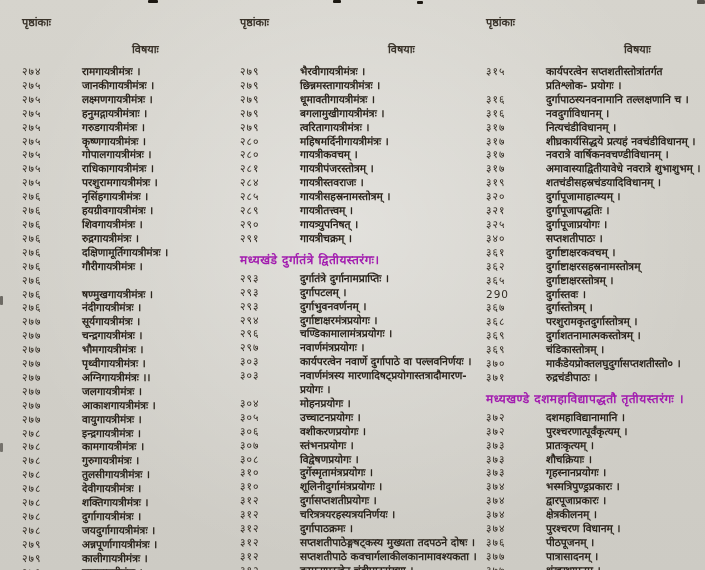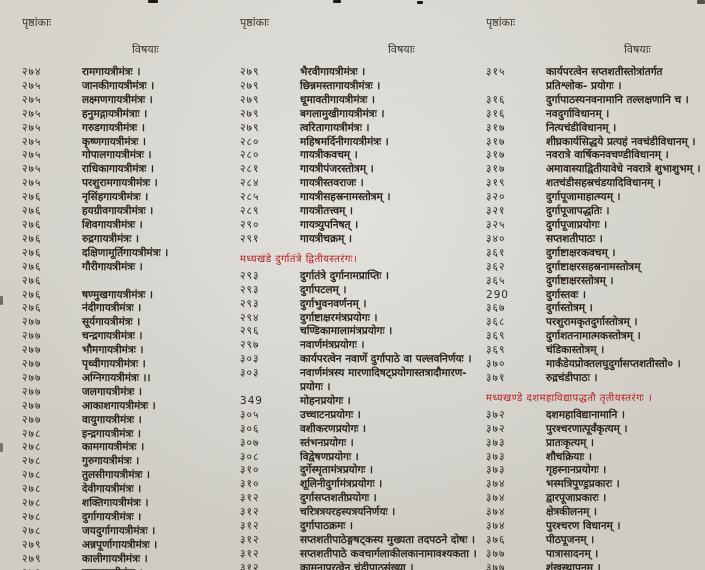--- a/index.html
+++ b/index.html
@@ -11,31 +11,31 @@
   .paper{
     position:absolute;inset:0;
     background:
       radial-gradient(ellipse at 50% 40%, rgba(255,255,255,.35), rgba(0,0,0,0) 70%),
       linear-gradient(180deg,#d6d4cd 0%,#d1cfc8 55%,#cdcbc4 100%);
   }
   .col{position:absolute;top:14px;}
   .col-1{left:22px;width:212px;}
   .col-2{left:240px;width:246px;}
   .col-3{left:486px;width:215px;}
-  .colhead{display:flex;margin-bottom:9px;color:#3a332a;font-weight:normal;font-size:11px;}
+  .colhead{display:flex;margin-bottom:9px;color:#3a332a;font-weight:bold;font-size:11px;}
   .colhead .h-pages{width:84px;}
   .colhead .h-subj{padding-left:26px;margin-top:27px;}
   .col-2 .colhead .h-subj{padding-left:64px;}
   .col-3 .colhead .h-subj{padding-left:54px;}
   .entries{}
   .row{display:flex;align-items:baseline;color:#2e2820;font-size:10.5px;line-height:13.9px;}
   .row .pg{width:42px;flex:0 0 42px;letter-spacing:1px;color:#332c23;}
   .row .tx{flex:1;padding-left:18px;font-weight:bold;color:#2b251d;}
   .section-header{
-    font-size:10px;font-weight:normal;color:#b91c1c;
+    font-size:12px;font-weight:bold;color:#a21caf;
     padding:5px 0 4px 0;letter-spacing:.5px;
   }
   
   .speck{position:absolute;background:#1c1812;border-radius:1px;}
   .s1{left:148px;top:0;width:10px;height:3px;}
   .s2{left:333px;top:0;width:8px;height:3px;}
   .s3{left:417px;top:1px;width:6px;height:3px;}
   .s4{left:697px;top:0;width:8px;height:4px;opacity:.7;}
   .s5{left:0;top:296px;width:3px;height:9px;opacity:.55;}
   .s6{left:0;top:443px;width:3px;height:9px;opacity:.5;}
@@ -297,21 +297,21 @@
       </div>
       <div class="row">
         <span class="pg">३०३</span>
         <span class="tx">कार्यपरत्वेन नवार्णे दुर्गापाठे वा पल्लवनिर्णयः ।</span>
       </div>
       <div class="row">
         <span class="pg">३०३</span>
         <span class="tx">नवार्णमंत्रस्य मारणादिषट्प्रयोगास्तत्रादौमारण- प्रयोगः ।</span>
       </div>
       <div class="row">
-        <span class="pg">349</span>
+        <span class="pg">३०४</span>
         <span class="tx">मोहनप्रयोगः ।</span>
       </div>
       <div class="row">
         <span class="pg">३०५</span>
         <span class="tx">उच्चाटनप्रयोगः ।</span>
       </div>
       <div class="row">
         <span class="pg">३०६</span>
         <span class="tx">वशीकरणप्रयोगः ।</span>
       </div>

